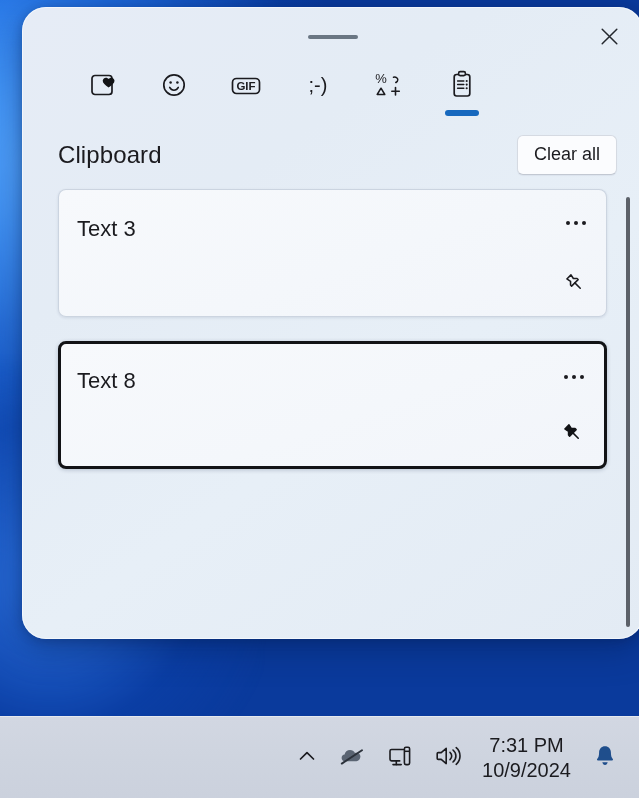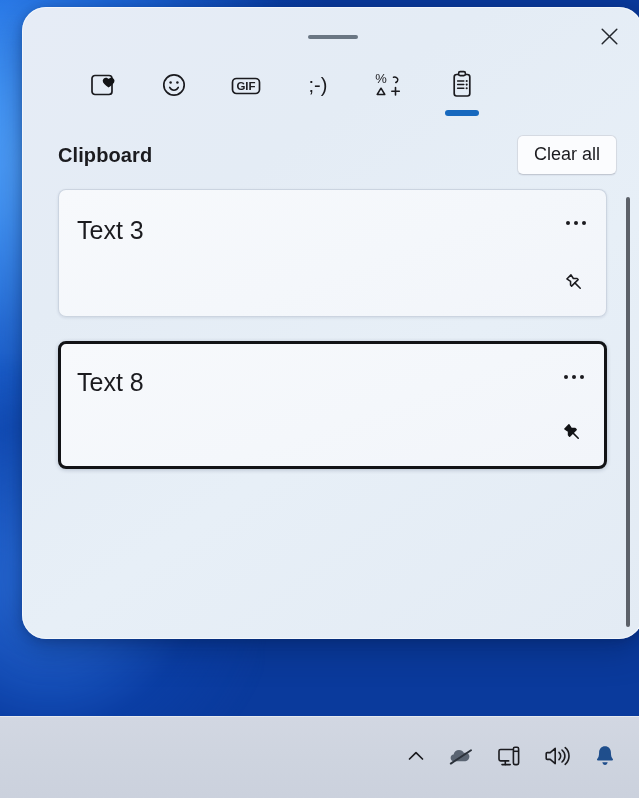--- a/index.html
+++ b/index.html
@@ -132,22 +132,22 @@
   .tab-button.active .tab-indicator { display: block; }
 
   
   #list-header {
     display: flex;
     align-items: center;
     justify-content: space-between;
     padding: 10px 26px 8px 36px;
   }
   #clipboard-title {
-    font-size: 20px;
-    font-weight: 700;
+    font-size: 24px;
+    font-weight: 400;
     color: #1b1b1f;
     letter-spacing: .1px;
   }
   #clear-all-button {
     font-family: "Liberation Sans", sans-serif;
     font-size: 18px;
     color: #1b1b1f;
     background: #fbfcfe;
     border: 1px solid #d5dae2;
     border-bottom-color: #c2c8d2;
@@ -174,21 +174,21 @@
     cursor: pointer;
   }
   .clip-card.selected {
     border: 3px solid #121316;
     box-shadow: 0 1px 4px rgba(10,30,70,.22);
   }
   .clip-text {
     position: absolute;
     left: 18px;
     top: 26px;
-    font-size: 25px;
+    font-size: 22px;
     color: #1b1b1f;
   }
   .clip-card.selected .clip-text { left: 16px; top: 24px; }
   .more-button {
     position: absolute;
     right: 10px;
     top: 16px;
     width: 40px;
     height: 34px;
     border: none;
@@ -479,20 +479,24 @@
       <span>
         <svg width="30" height="30" viewBox="0 0 30 30" fill="none">
           <path d="M13.2 7.4 L8.2 11.6 H5.2 a1 1 0 0 0-1 1 v4.8 a1 1 0 0 0 1 1 h3 l5 4.2 z" stroke="#1b1b1f" stroke-width="1.6" stroke-linejoin="round" fill="none"></path>
           <path d="M17 11.4c1.1 1 1.7 2.3 1.7 3.6s-.6 2.6-1.7 3.6" stroke="#1b1b1f" stroke-width="1.6" stroke-linecap="round" fill="none"></path>
           <path d="M20 9c1.9 1.6 2.9 3.7 2.9 6s-1 4.4-2.9 6" stroke="#1b1b1f" stroke-width="1.6" stroke-linecap="round" fill="none"></path>
           <path d="M23.2 6.7c2.5 2.1 3.8 5 3.8 8.3s-1.3 6.2-3.8 8.3" stroke="#1b1b1f" stroke-width="1.6" stroke-linecap="round" fill="none"></path>
         </svg>
       </span>
     </button>
 
+    <button id="clock-button">
+      <span id="clock-time">7:31 PM</span>
+      <span id="clock-date">10/9/2024</span>
+    </button>
 
     <button id="notification-button">
       <span>
         <svg width="28" height="28" viewBox="0 0 28 28" fill="none">
           <path d="M14 4.2c-3.5 0-5.9 2.7-5.9 6 0 3.6-.6 5.3-1.9 6.8-.5.6-.1 1.5.7 1.5h14.2c.8 0 1.2-.9.7-1.5-1.3-1.5-1.9-3.2-1.9-6.8 0-3.3-2.4-6-5.9-6z" fill="#1f4e8c"></path>
           <path d="M11.3 20.2c.3 1.6 1.4 2.7 2.7 2.7s2.4-1.1 2.7-2.7z" fill="#1f4e8c"></path>
         </svg>
       </span>
     </button>
 

